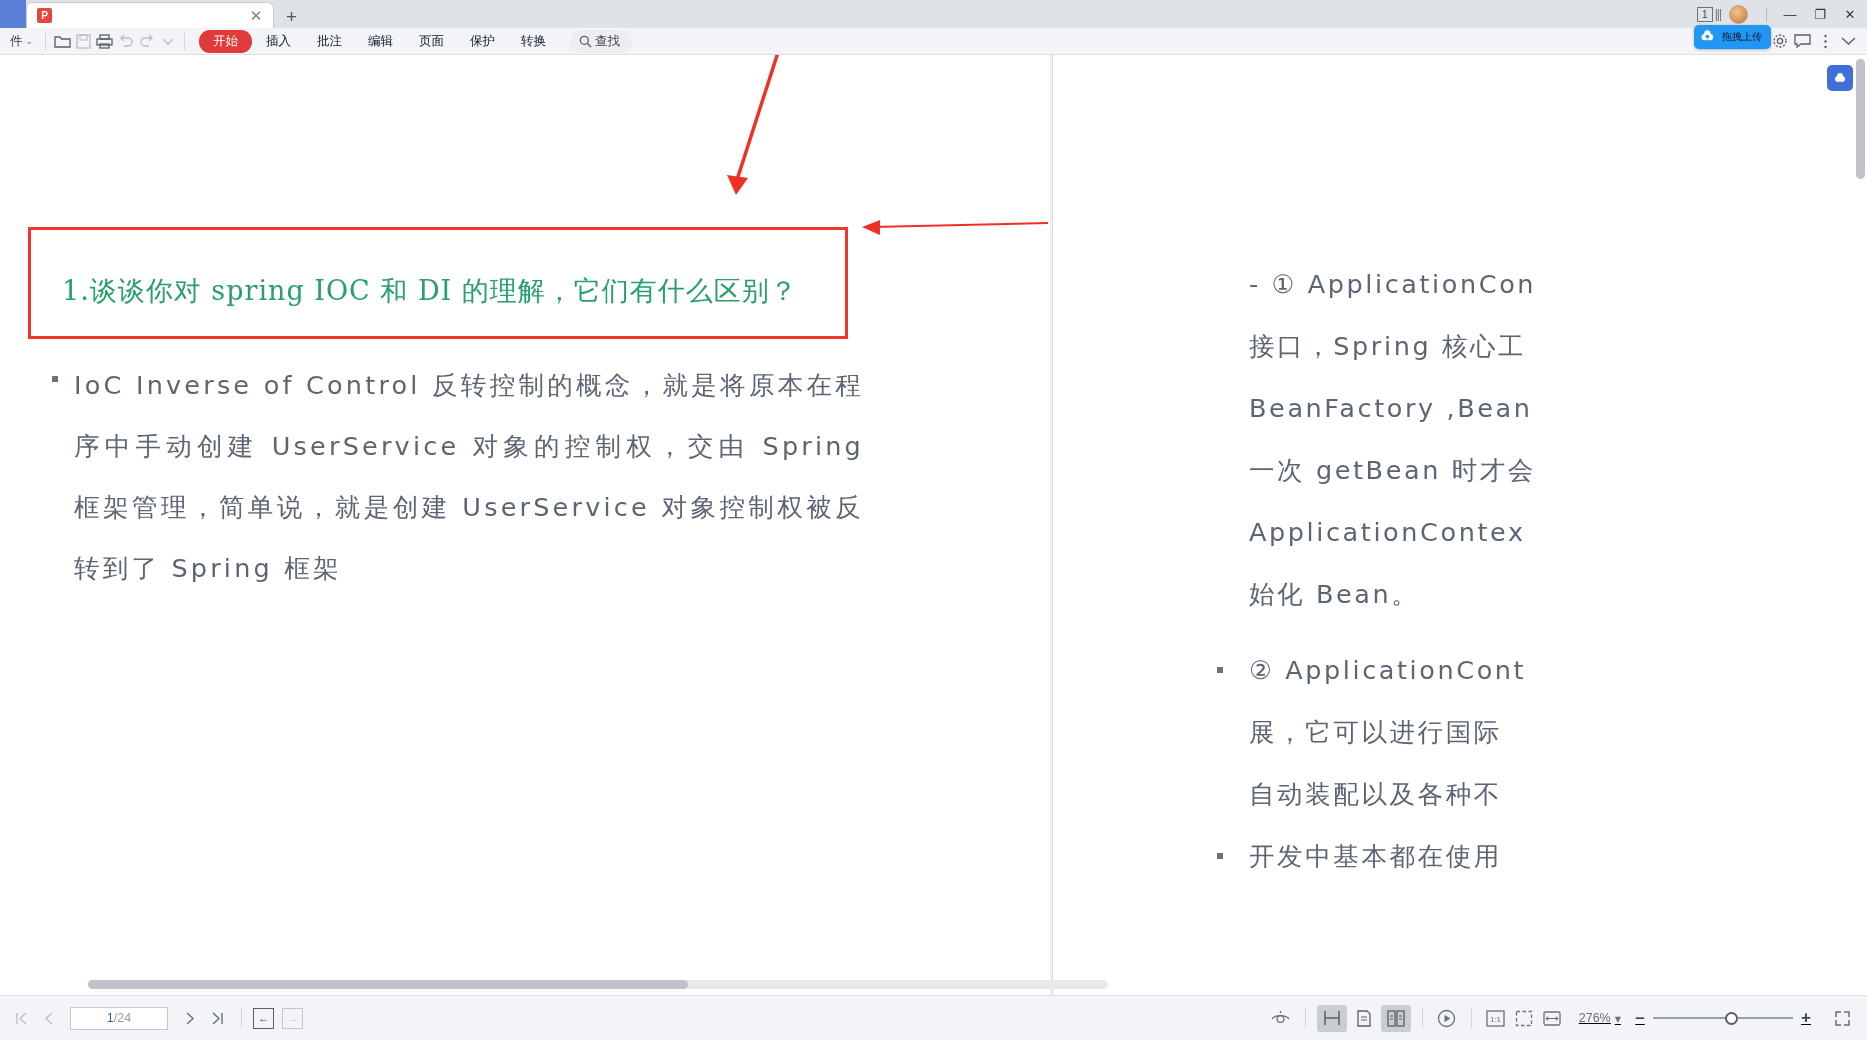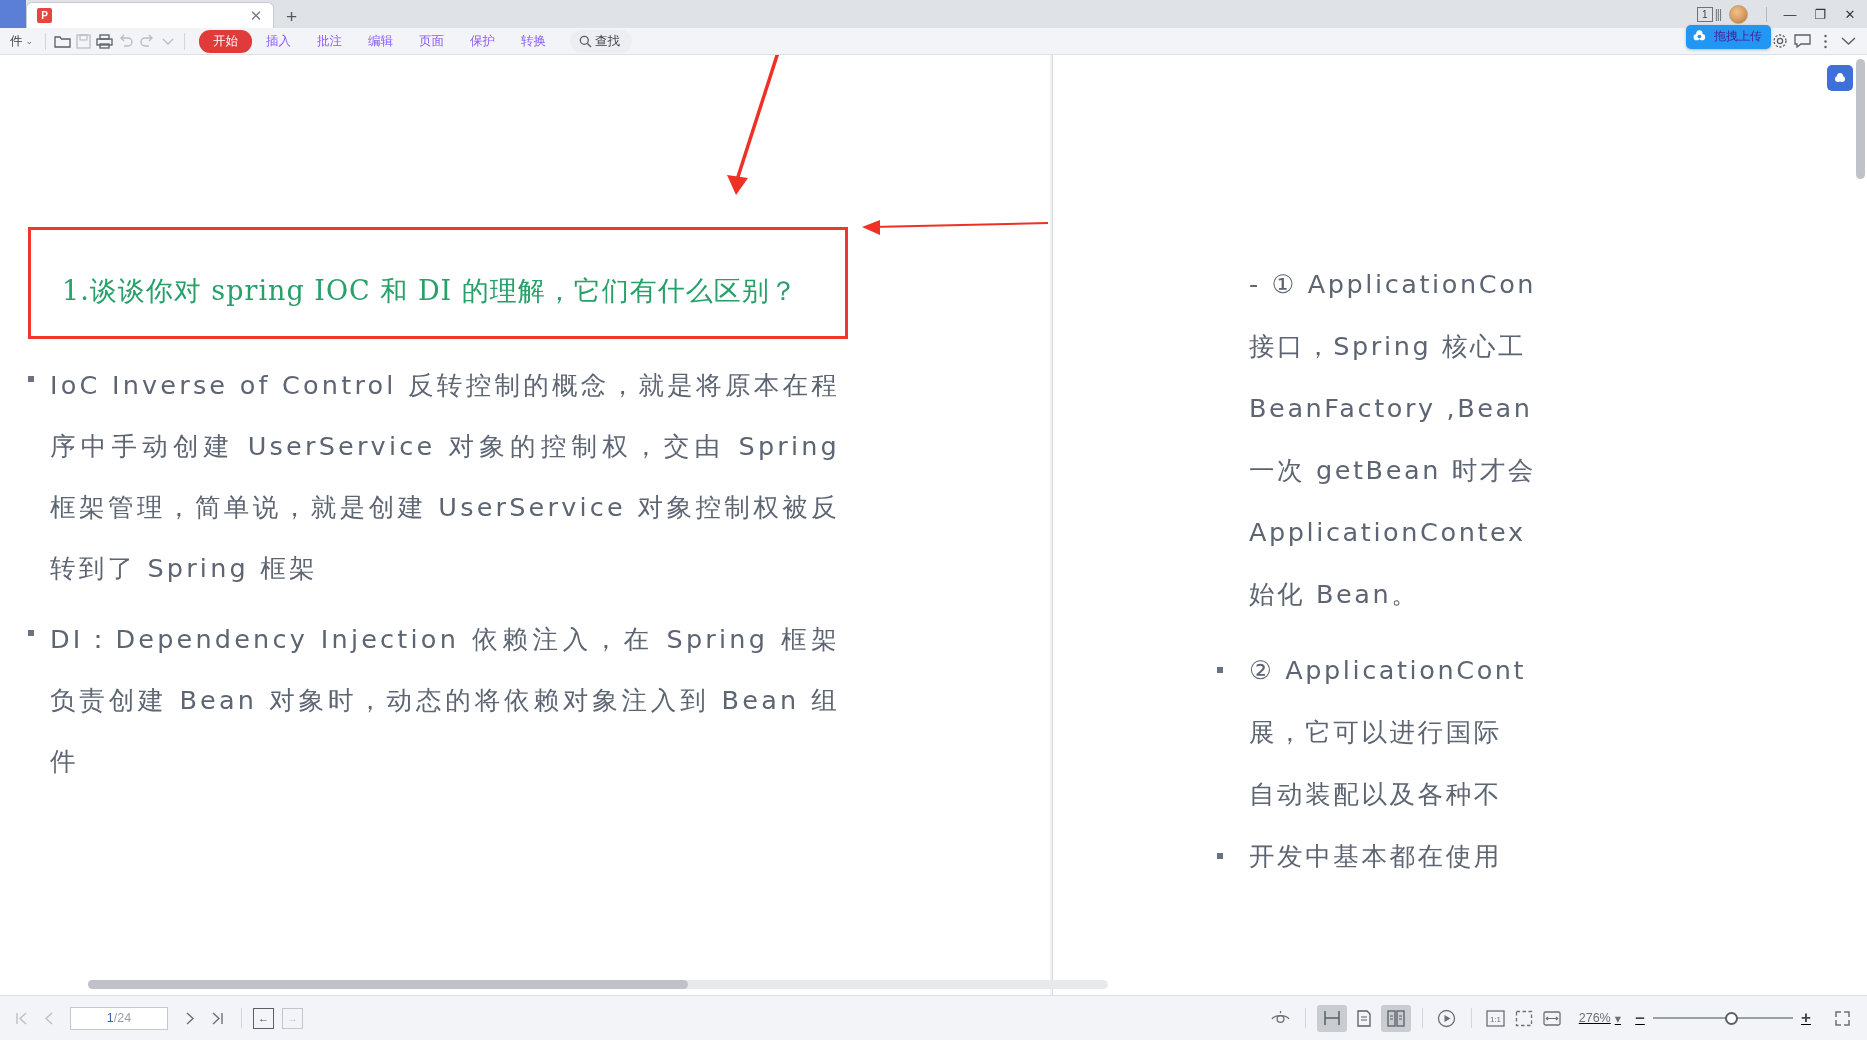--- a/index.html
+++ b/index.html
@@ -121,21 +121,21 @@
   .tb-icon {
     width: 21px; height: 21px;
     display:flex; align-items:center; justify-content:center;
     cursor: pointer;
     color: #5a5f66;
   }
   .tb-icon.disabled { color:#b9bdc3; }
   .menu-items { display:flex; align-items:center; gap: 2px; margin-left: 8px; }
   .menu-item {
     font-size: 12.5px;
-    color: #8b5cf6;
+    color: #0f172a;
     padding: 3px 12px;
     border-radius: 11px;
     cursor: pointer;
     white-space: nowrap;
   }
   .menu-item.active {
     background: #e03a3a;
     color: #ffffff;
     font-weight: 500;
     padding: 3px 14px;
@@ -166,21 +166,21 @@
     padding: 0 9px 0 5px;
     gap: 6px;
     box-shadow: 0 1px 3px rgba(0,0,0,.25);
     z-index: 20;
     cursor: pointer;
   }
   .upload-chip .cloud {
     width: 17px; height: 17px; flex: none;
   }
   .upload-chip span {
-    color: #4c1d95; font-size: 12px; white-space: nowrap;
+    color: #0f172a; font-size: 10px; white-space: nowrap;
   }
 
   
   .workspace {
     position: relative;
     height: 940px;
     background: #f0f1f3;
     overflow: hidden;
     padding-left: 45px;
   }
@@ -210,21 +210,21 @@
     letter-spacing: 1px;
     white-space: nowrap;
   }
 
   
   .arrow-svg { position:absolute; left:0; top:0; pointer-events:none; }
 
   
   .bullets {
     position: absolute;
-    left: 28px; top: 300px;
+    left: 52px; top: 300px;
     width: 820px;
   }
   .bullet {
     display: flex;
     margin-bottom: 10px;
   }
   .bullet-dot {
     width: 6px; height: 6px;
     background: #6b7382;
     margin-top: 21px;
@@ -498,24 +498,20 @@
 <div class="workspace">
 
   <div class="page page-left">
     <div class="heading-box"></div>
     <div class="heading-text">1.谈谈你对 spring IOC 和 DI 的理解，它们有什么区别？</div>
 
     <div class="bullets">
       <div class="bullet">
         <div class="bullet-dot"></div>
         <div class="bullet-body">IoC Inverse of Control 反转控制的概念，就是将原本在程序中手动创建 UserService 对象的控制权，交由 Spring 框架管理，简单说，就是创建 UserService 对象控制权被反转到了 Spring 框架</div>
-      </div>
-      <div class="bullet">
-        <div class="bullet-dot"></div>
-        <div class="bullet-body">DI：Dependency  Injection  依赖注入，在 Spring 框架负责创建 Bean 对象时，动态的将依赖对象注入到 Bean 组件</div>
       </div>
     </div>
   </div>
 
   <div class="page page-right">
     <div class="page-round-btn">
       <svg width="14" height="14" viewBox="0 0 14 14">
           <circle cx="5" cy="8" r="3" fill="#fff"></circle>
           <circle cx="9" cy="8" r="3" fill="#fff"></circle>
           <circle cx="7" cy="5" r="3" fill="#fff"></circle>

